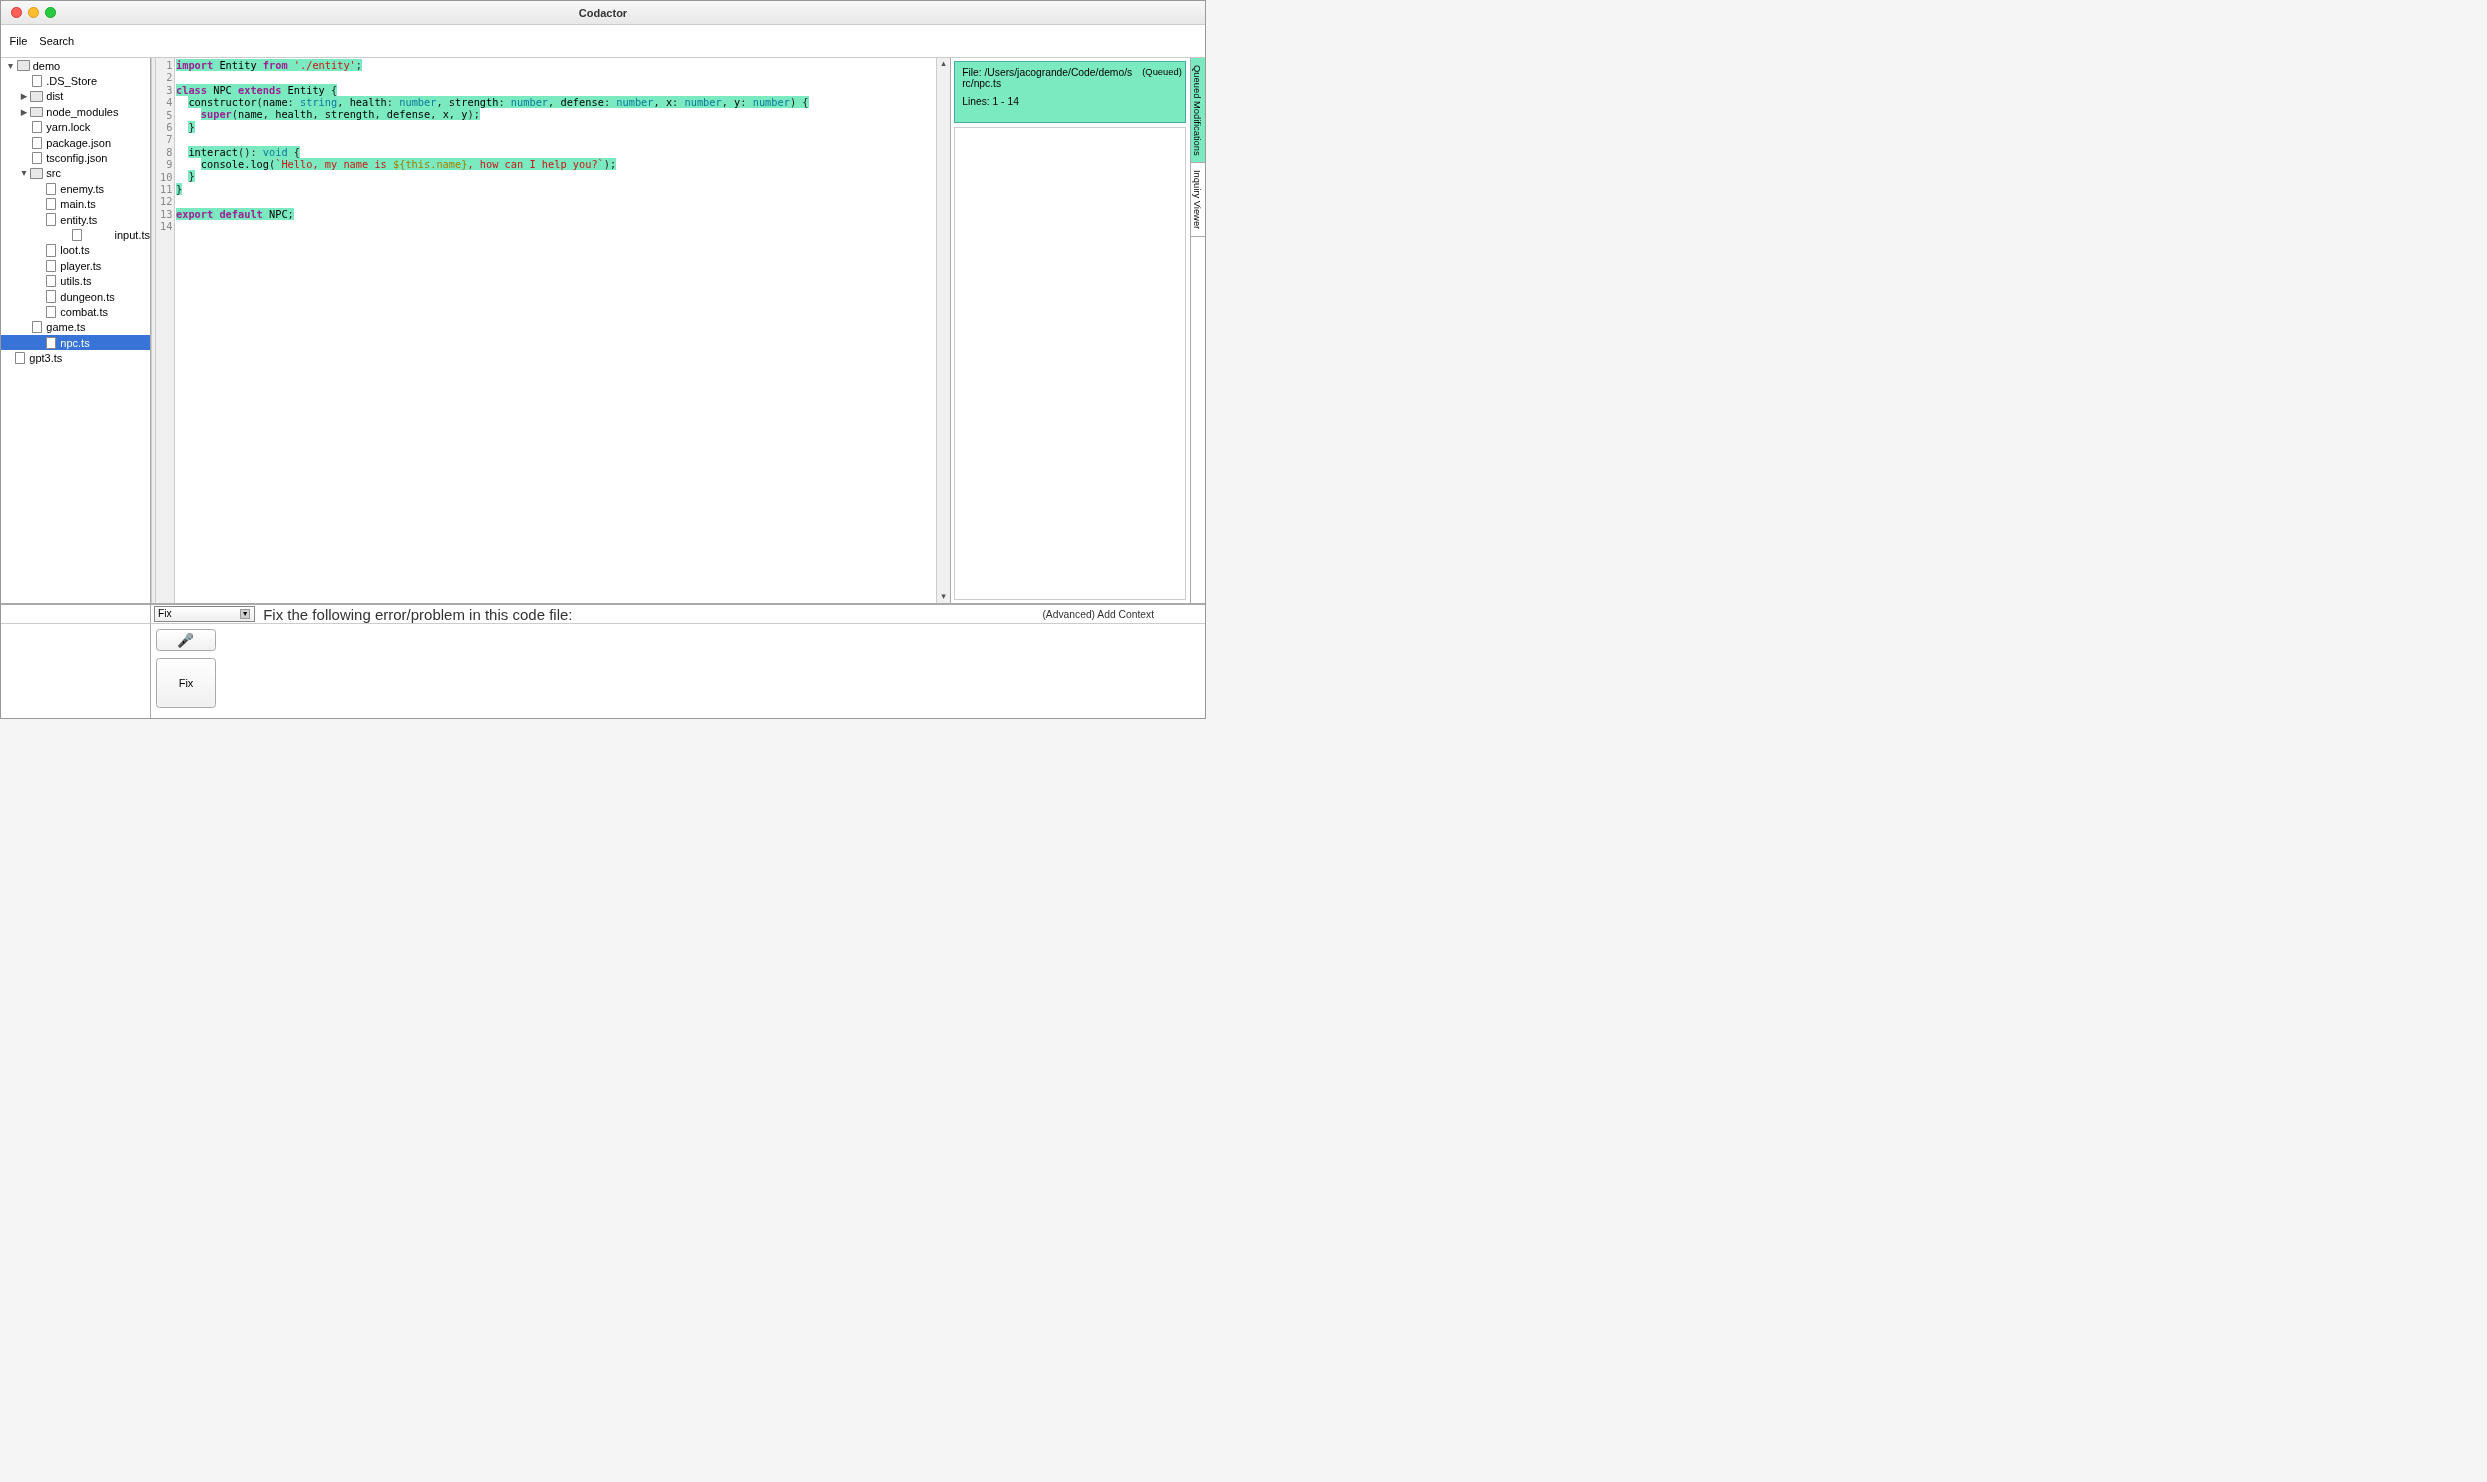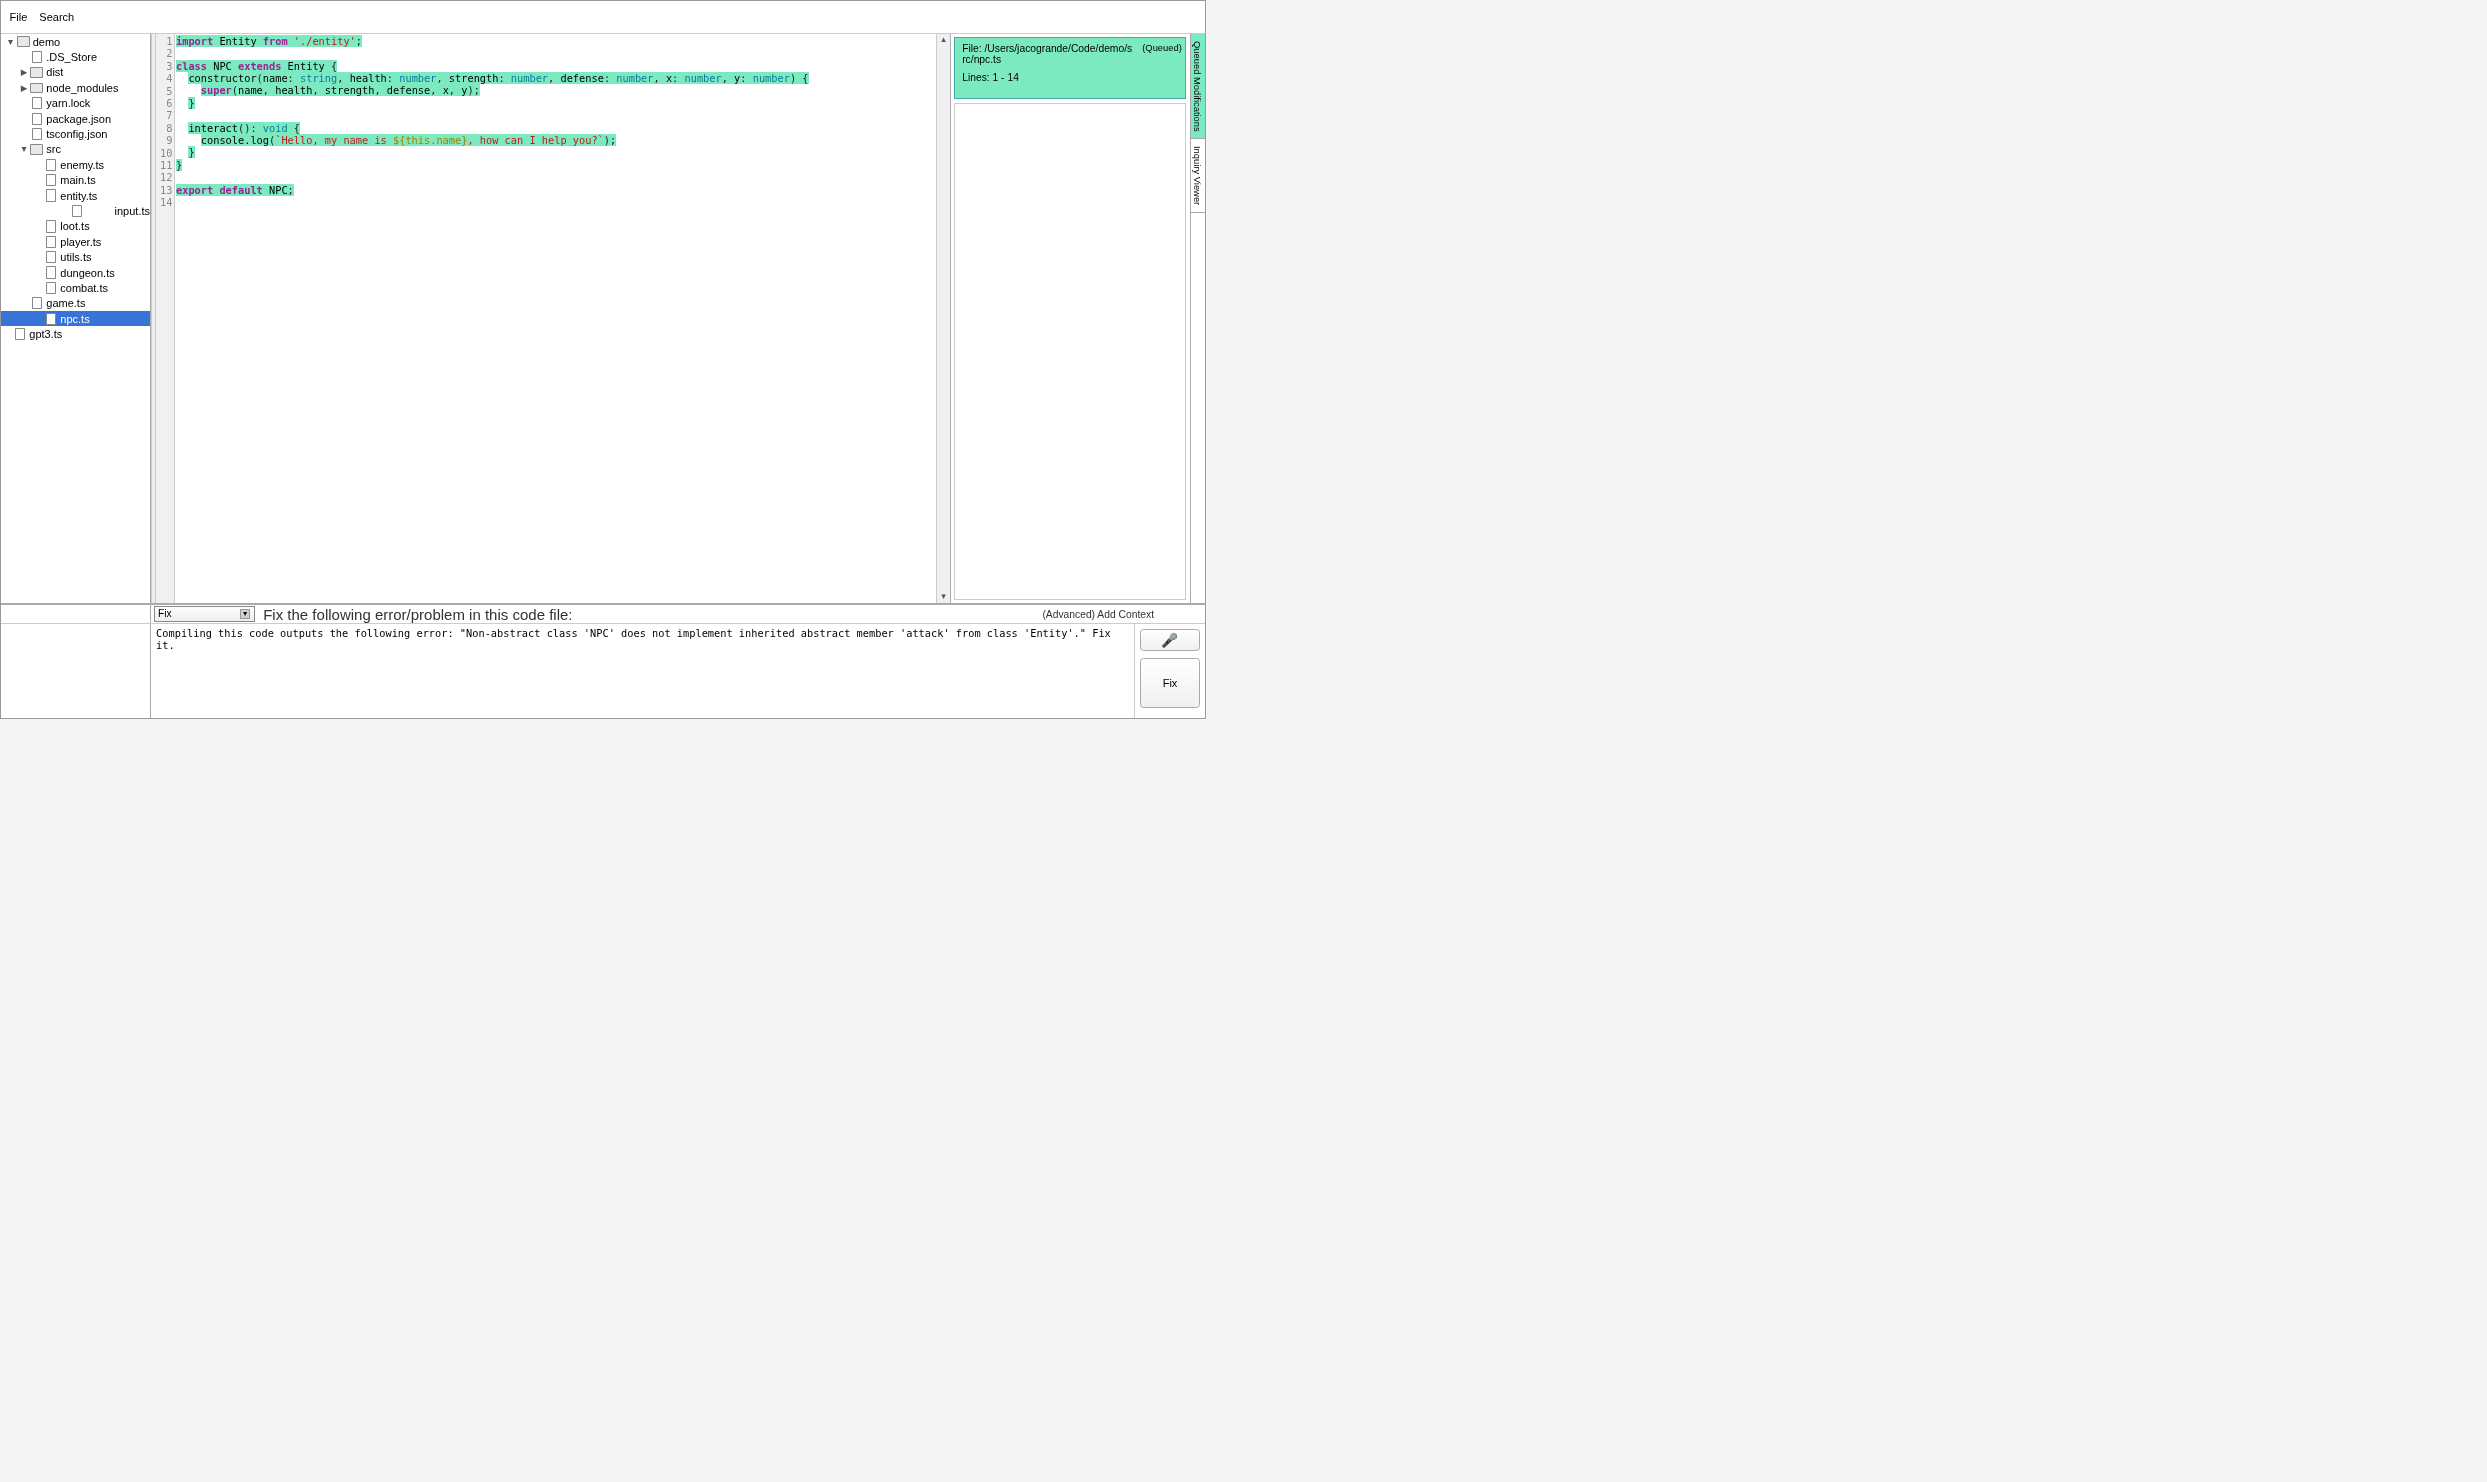--- a/index.html
+++ b/index.html
@@ -303,20 +303,28 @@
   border-left: 0.9px solid #ccc;
   border-right: 0.9px solid #ccc;
   cursor: col-resize;
 }
 </style>
 </head>
 <body>
 
 <div class="window">
 
+  <div class="titlebar">
+    <div class="traffic-lights">
+      <div class="traffic-light tl-close"></div>
+      <div class="traffic-light tl-min"></div>
+      <div class="traffic-light tl-max"></div>
+    </div>
+    <div class="title">Codactor</div>
+  </div>
 
   <div class="menubar">
     <span class="menu-item">File</span>
     <span class="menu-item">Search</span>
   </div>
 
   <div class="main-area">
 
     <div class="sidebar" id="tree">
         <div class="tree-row" style="padding-left: 3.4px;">
@@ -469,21 +477,20 @@
       <div class="sidebar-spacer"></div>
       <div class="dropdown">
         <span>Fix</span>
         <span class="dropdown-arrow">▼</span>
       </div>
       <span class="hint-text">Fix the following error/problem in this code file:</span>
       <span class="context-link">(Advanced) Add Context</span>
     </div>
     <div class="input-row">
       <div class="sidebar-spacer"></div>
-      <div class="prompt-area">Compiling this code outputs the following error: "Non-abstract class 'NPC' does not implement inherited abstract member 'attack' from class 'Entity'." Fix it.</div>
       <div class="button-col">
         <div class="mic-btn">
           <span>🎤</span>
         </div>
         <div class="fix-btn">
           <span>Fix</span>
         </div>
       </div>
     </div>
   </div>

